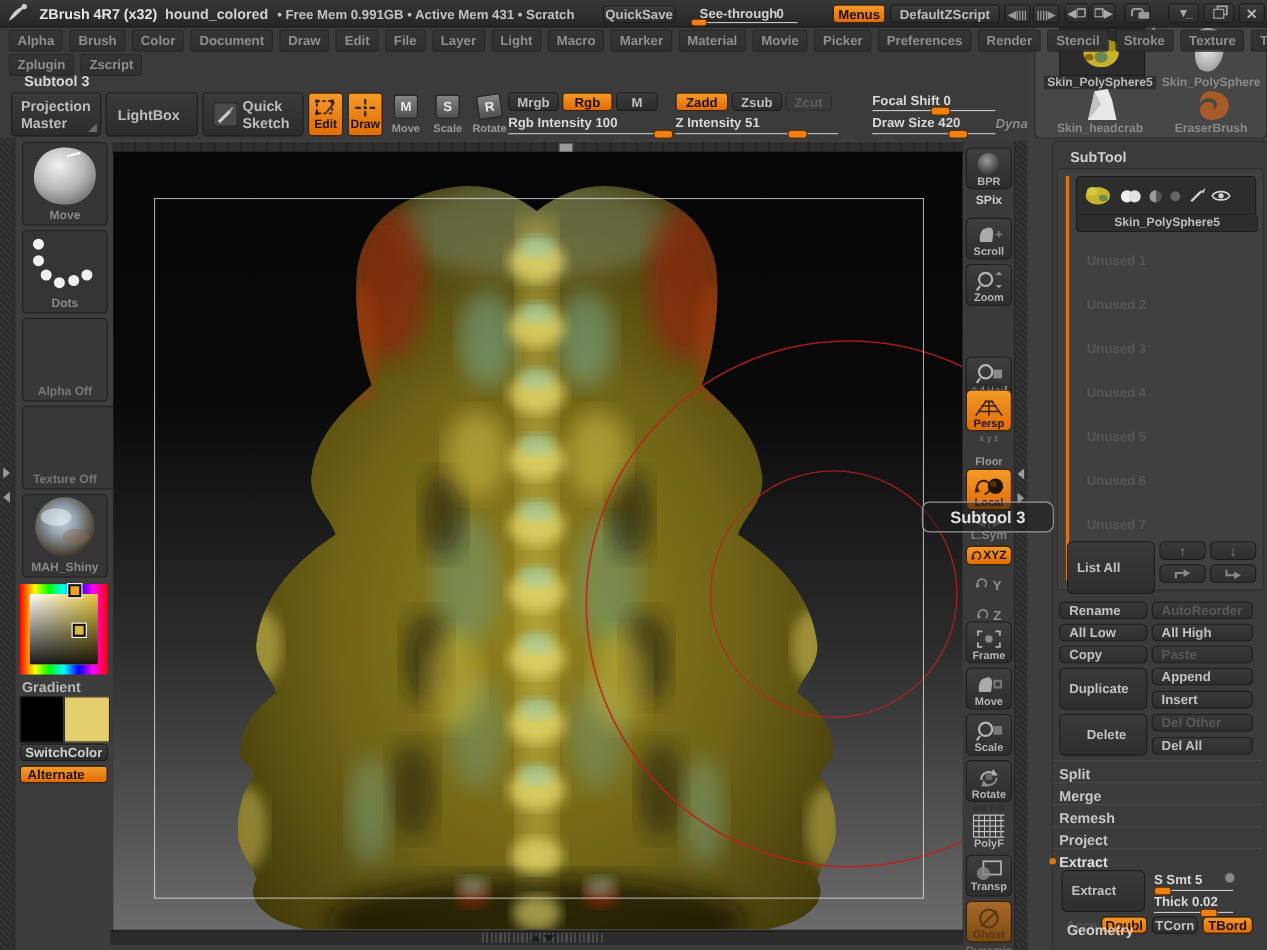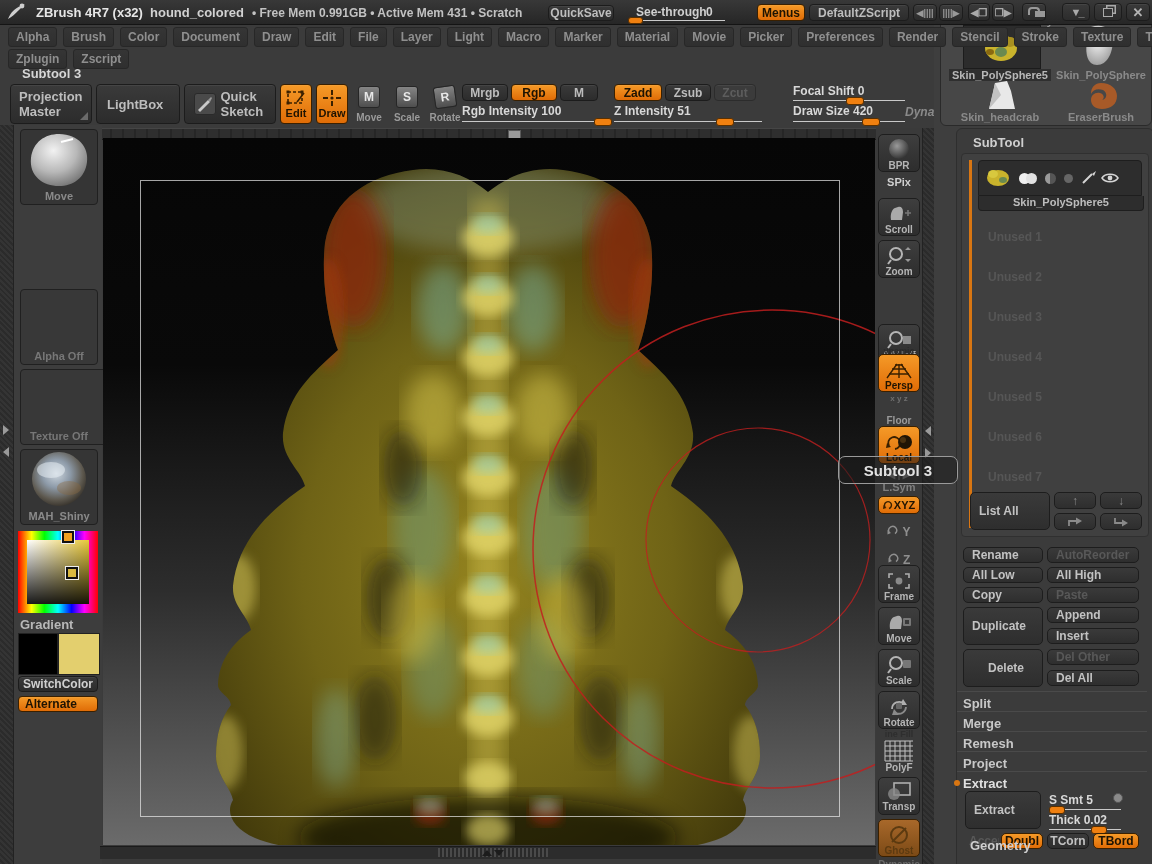--- a/index.html
+++ b/index.html
@@ -200,20 +200,33 @@
             <radialGradient id="g-blob" cx="40%" cy="32%" r="75%">
               <stop offset="0%" stop-color="#f2f2f2"></stop>
               <stop offset="55%" stop-color="#b8b8b8"></stop>
               <stop offset="100%" stop-color="#6e6e6e"></stop>
             </radialGradient>
           </defs>
           <path d="M38 4 C58 4 68 18 66 32 C64 48 52 56 38 56 C22 56 8 46 10 28 C12 12 24 4 38 4 Z" fill="url(#g-blob)"></path>
           <line x1="40" y1="12" x2="52" y2="9" stroke="#fff" stroke-width="2"></line>
         </svg>
     <div class="thumblabel" style="left:0;bottom:2px;width:76px;">Move</div>
+  </div>
+  <div class="thumbbox" style="left:6px;top:84px;width:78px;height:76px;">
+    <svg width="76" height="58" viewBox="0 0 76 58">
+          <g fill="#f0f0f0">
+            <circle cx="14" cy="12" r="5"></circle>
+            <circle cx="14" cy="27" r="5"></circle>
+            <circle cx="21" cy="40" r="5"></circle>
+            <circle cx="33" cy="47" r="5"></circle>
+            <circle cx="46" cy="45" r="5"></circle>
+            <circle cx="58" cy="40" r="5"></circle>
+          </g>
+        </svg>
+    <div class="thumblabel" style="left:0;bottom:2px;width:76px;">Dots</div>
   </div>
   <div class="thumbbox" style="left:6px;top:164px;width:78px;height:76px;background:#383838;">
     <div class="thumblabel" style="left:0;bottom:2px;width:76px;color:#777;">Alpha  Off</div>
   </div>
   <div class="thumbbox" style="left:6px;top:244px;width:100px;height:76px;background:#383838;">
     <div class="thumblabel" style="left:0;bottom:2px;width:76px;color:#777;">Texture  Off</div>
   </div>
   <div class="thumbbox" style="left:6px;top:324px;width:78px;height:76px;">
     <svg width="76" height="58" viewBox="0 0 76 58">
           <defs>
@@ -563,21 +576,21 @@
             </svg>
       </div>
       <div class="abs" style="left:16px;top:42px;width:164px;height:14px;background:#2d2d2d;border:1px solid #1e1e1e;border-top:none;border-radius:0 0 4px 4px;font-size:11px;color:#bdbdbd;text-align:center;">Skin_PolySphere5</div>
       <div class="unused" style="left:26px;top:76px;">Unused 1</div>
       <div class="unused" style="left:26px;top:116px;">Unused 2</div>
       <div class="unused" style="left:26px;top:156px;">Unused 3</div>
       <div class="unused" style="left:26px;top:196px;">Unused 4</div>
       <div class="unused" style="left:26px;top:236px;">Unused 5</div>
       <div class="unused" style="left:26px;top:276px;">Unused 6</div>
       <div class="unused" style="left:26px;top:316px;">Unused 7</div>
-      <div class="panelbtn" style="left:8px;top:338px;width:80px;height:38px;">
+      <div class="panelbtn" style="left:8px;top:338px;width:80px;height:48px;">
             <span>List All</span>
           </div>
       <div class="panelbtn" style="left:92px;top:338px;width:42px;height:17px;justify-content:center;padding:0;color:#8a8a8a;">↑</div>
       <div class="panelbtn" style="left:138px;top:338px;width:42px;height:17px;justify-content:center;padding:0;color:#8a8a8a;">↓</div>
       <div class="panelbtn" style="left:92px;top:359px;width:42px;height:17px;justify-content:center;padding:0;">
         <svg width="16" height="10" viewBox="0 0 16 10">
               <path d="M2 9 L2 4 L10 4" fill="none" stroke="#8a8a8a" stroke-width="1.8"></path>
               <path d="M9 0.5 L15 4 L9 7.5 Z" fill="#8a8a8a"></path>
             </svg>
       </div>

